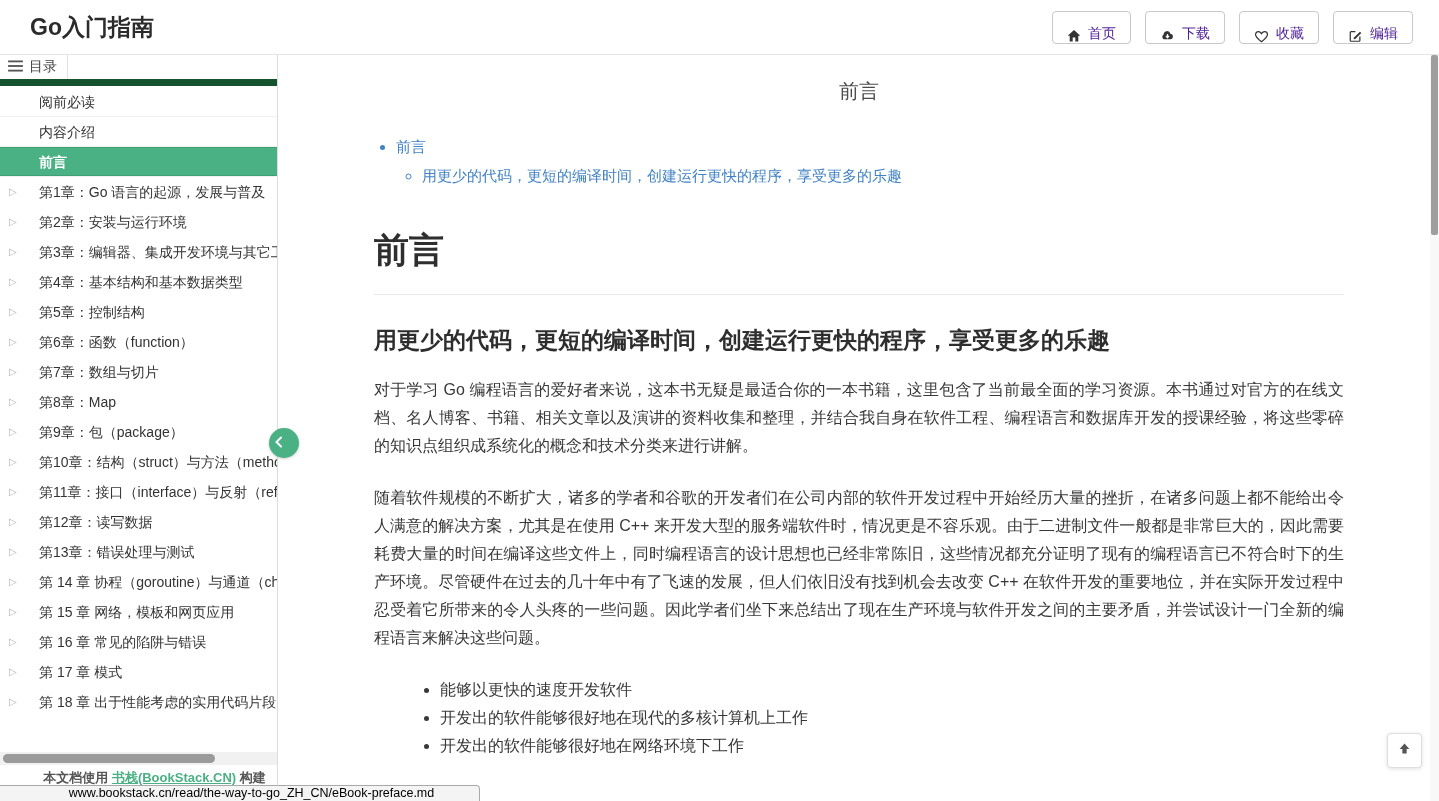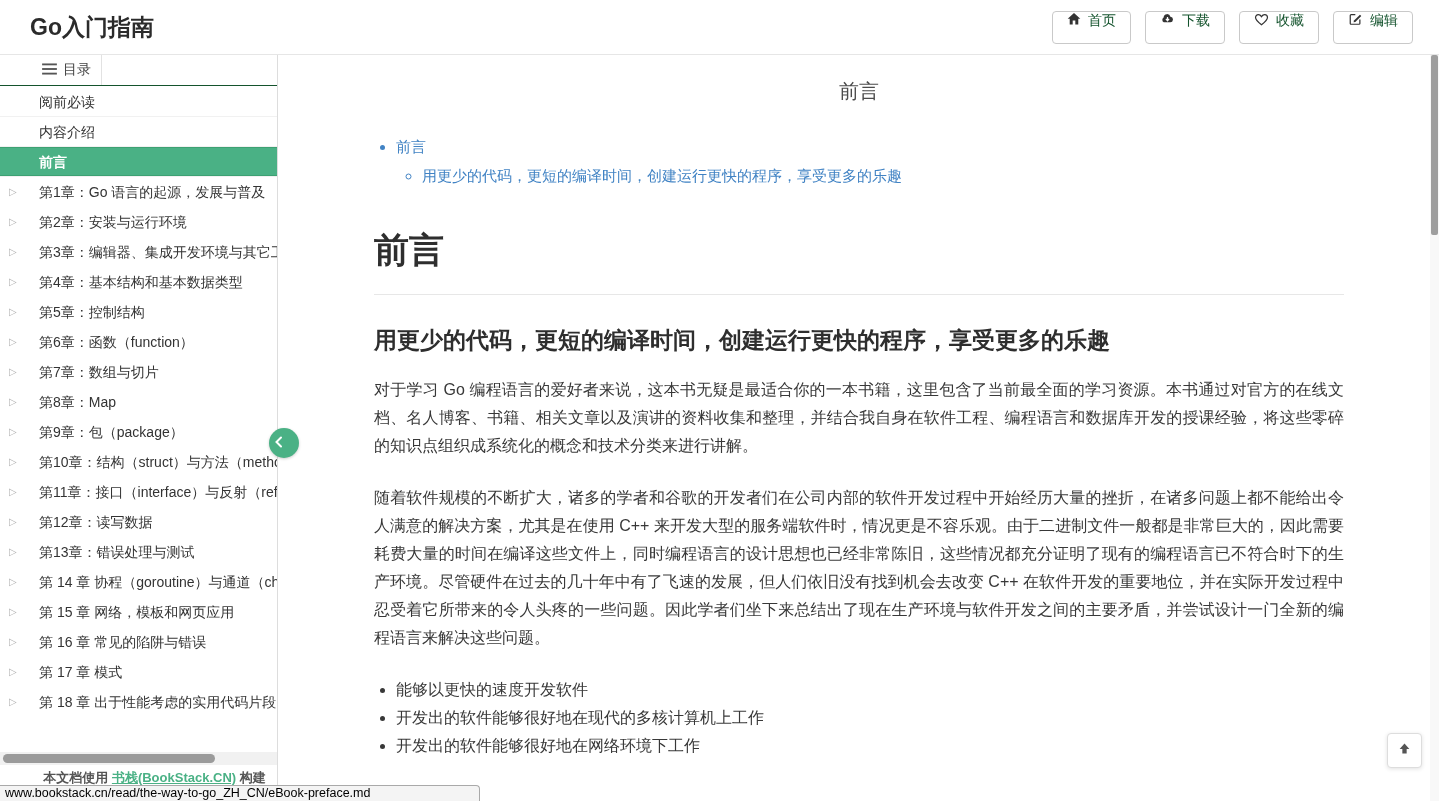--- a/index.html
+++ b/index.html
@@ -15,33 +15,33 @@
     background: #fff; border-bottom: 1px solid #e6e6e6; z-index: 30;
   }
   .book-title {
     position: absolute; left: 30px; top: 0; line-height: 55px;
     font-size: 23px; font-weight: bold; color: #2b2b2b;
   }
   .topbar-actions {
     position: absolute; right: 26px; top: 11px; display: flex; gap: 14px;
   }
   .tb-btn {
-    display: flex; align-items: flex-start; gap: 7px; height: 33px;
+    display: flex; align-items: flex-end; gap: 7px; height: 33px;
     padding: 0 14px; background: #fff; border: 1px solid #c9c9c9;
-    border-radius: 4px; font-size: 14px; color: #14532d; cursor: pointer;
+    border-radius: 4px; font-size: 14px; color: #4c1d95; cursor: pointer;
   }
   .tb-btn svg { display: block; }
   
   .sidebar {
     position: absolute; left: 0; top: 55px; width: 278px; height: 746px;
     background: #fff; border-right: 1px solid #ddd; z-index: 10;
   }
   .sidebar-header {
     position: absolute; left: 0; top: 0; width: 100%; height: 31px;
-    border-bottom: 1px solid #14532d; display: flex; align-items: stretch; padding-left: 34px;
+    border-bottom: 7px solid #14532d; display: flex; align-items: stretch;
   }
   .toc-tab {
     display: flex; align-items: center; gap: 6px; padding: 0 10px 0 8px;
     border-right: 1px solid #e2e2e2; font-size: 14px; color: #444; cursor: pointer;
   }
   .search-wrap { display: flex; align-items: center; flex: 1; padding: 0 8px; gap: 6px; }
   .search-wrap input {
     border: none; outline: none; flex: 1; font-size: 14px; color: #333;
     font-family: inherit; background: transparent;
   }
@@ -97,43 +97,43 @@
   h1.doc-title {
     margin-top: 37px; font-size: 35px; font-weight: 700; color: #2e2e2e;
     padding-bottom: 20px; border-bottom: 1px solid #e7e7e7;
   }
   h2.doc-subtitle { margin: 30px 0 20px; font-size: 23px; font-weight: 700; color: #2e2e2e; }
   .content p {
     font-size: 16px; line-height: 28px; color: #383838; text-align: justify;
     margin-bottom: 24px;
   }
   .req-list { padding-left: 22px; margin-top: 14px; }
-  .req-list li { font-size: 16px; line-height: 28px; color: #383838; }
+  .req-list li { font-size: 16px; line-height: 28px; color: #383838; margin-left: 44px; }
   
   .main-vscroll {
     position: absolute; right: 0; top: 55px; width: 9px; height: 746px;
     background: #f8f8f8; z-index: 40;
   }
   .main-vscroll .thumb {
     position: absolute; left: 1px; top: 0; width: 7px; height: 180px;
     background: #9e9e9e; border-radius: 2px; cursor: pointer;
   }
   .back-top {
     position: absolute; left: 1387px; top: 733px; width: 35px; height: 35px;
     background: #fff; border: 1px solid #ddd; border-radius: 4px;
     box-shadow: 0 1px 4px rgba(0,0,0,.12); z-index: 45; cursor: pointer;
     display: flex; align-items: center; justify-content: center;
   }
   
   .status-bar {
     position: absolute; left: 0; top: 785px; width: 480px; height: 16px;
     background: #f4f4f4; border-top: 1px solid #a9a9a9; border-right: 1px solid #a9a9a9;
     border-top-right-radius: 4px; z-index: 60;
-    font-size: 12.5px; color: #000; line-height: 15px; padding-left: 5px;
-    white-space: nowrap; overflow: hidden;
+    font-size: 12.5px; color: #000; line-height: 15px; padding-left: 24px;
+    white-space: nowrap; overflow: hidden; text-align: center;
   }
 </style>
 </head>
 <body>
 
 <div class="topbar">
   <div class="book-title">Go入门指南</div>
   <div class="topbar-actions">
     <button class="tb-btn">
       <span>

